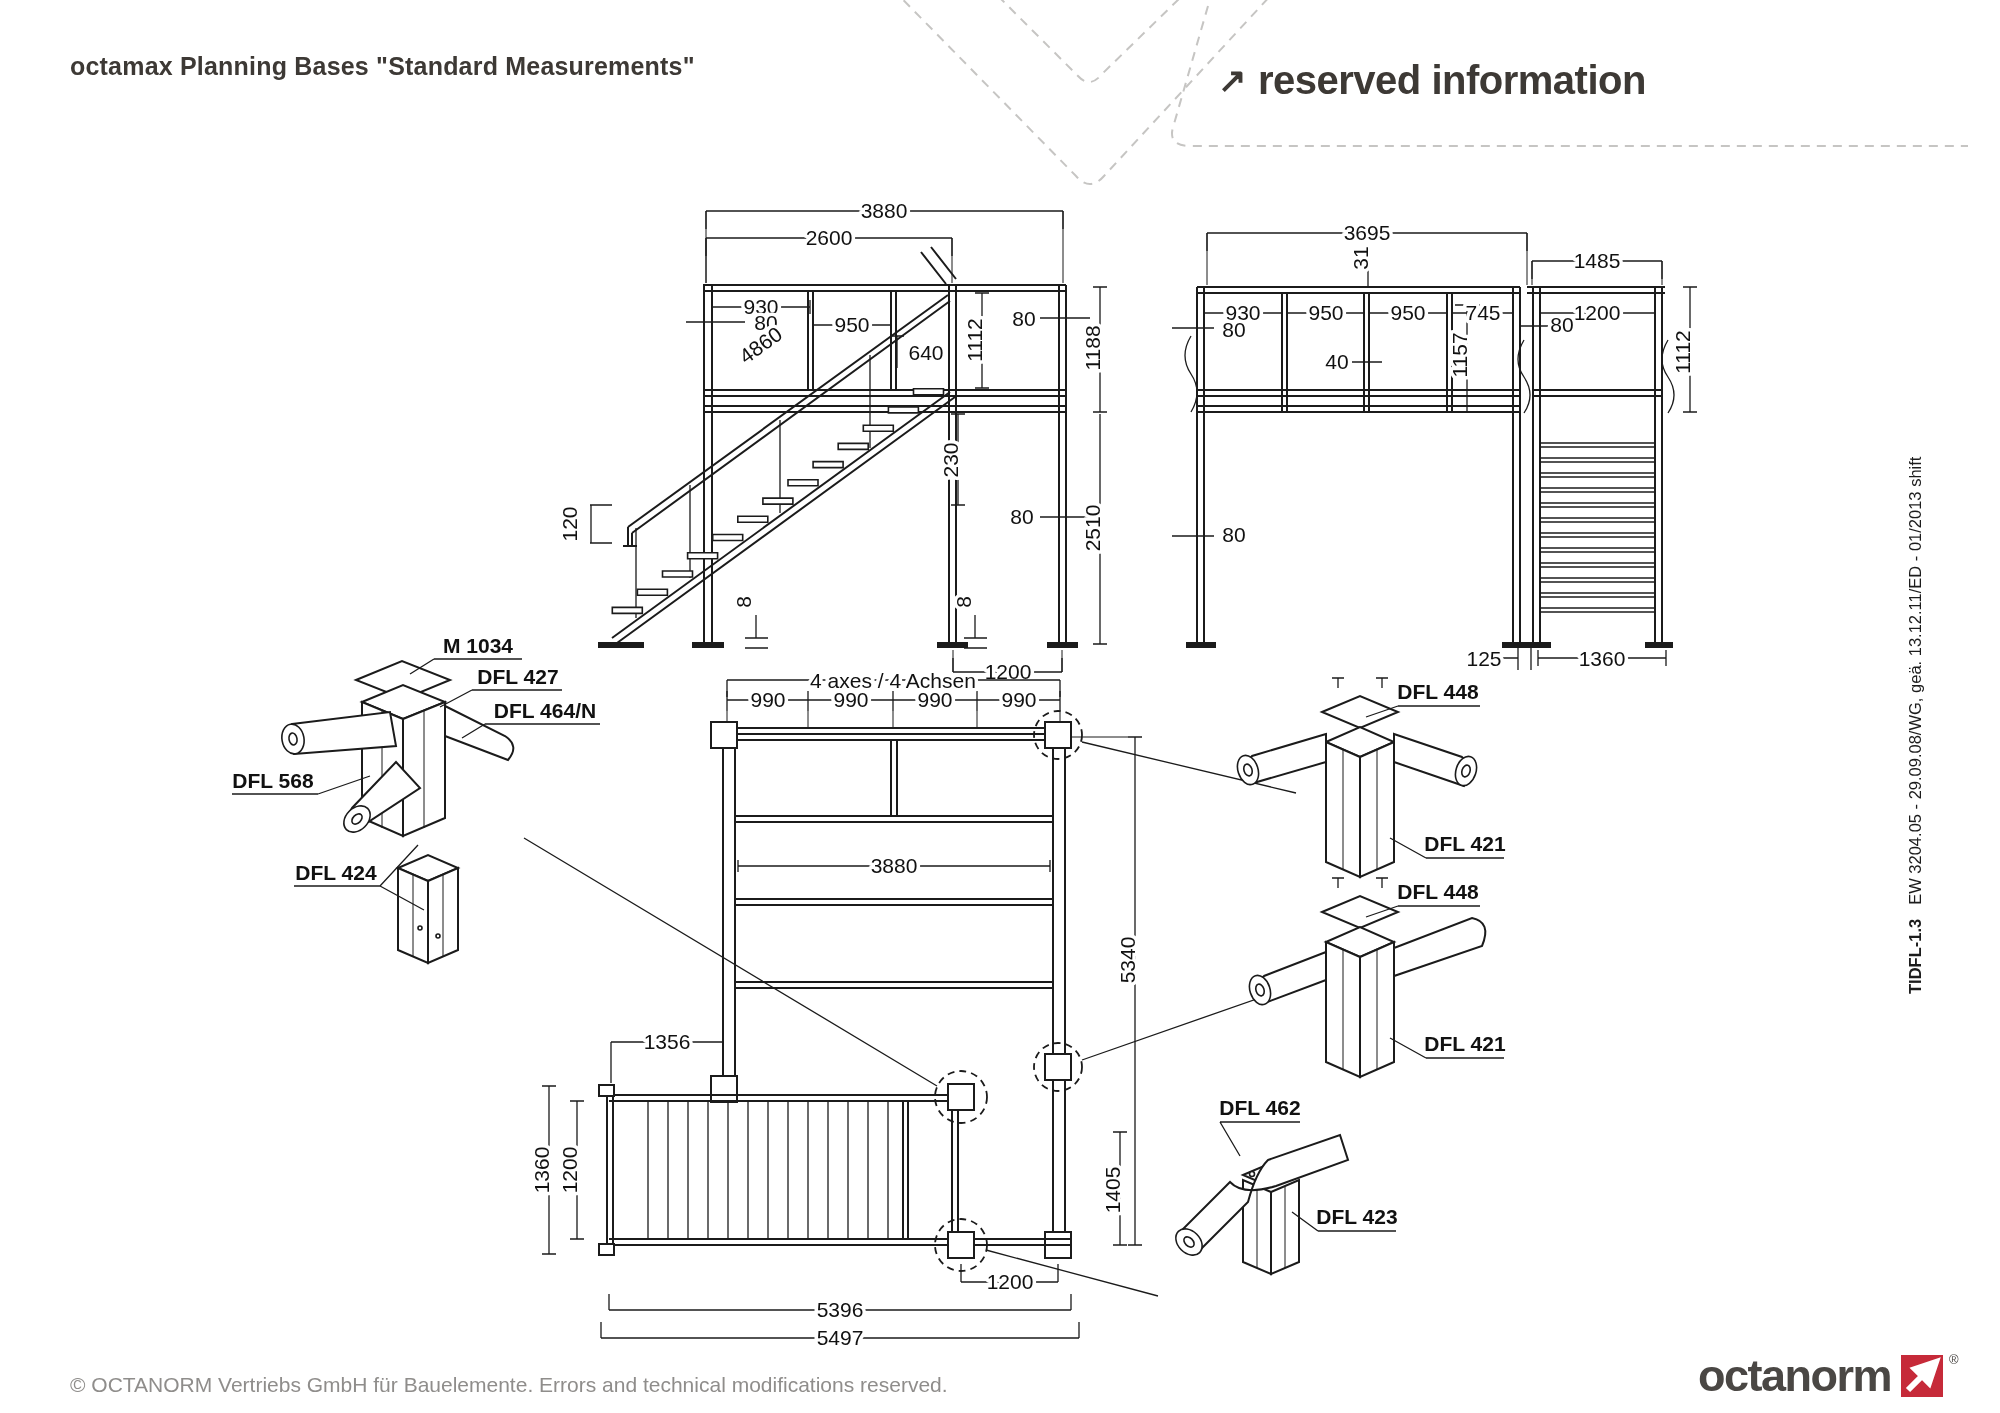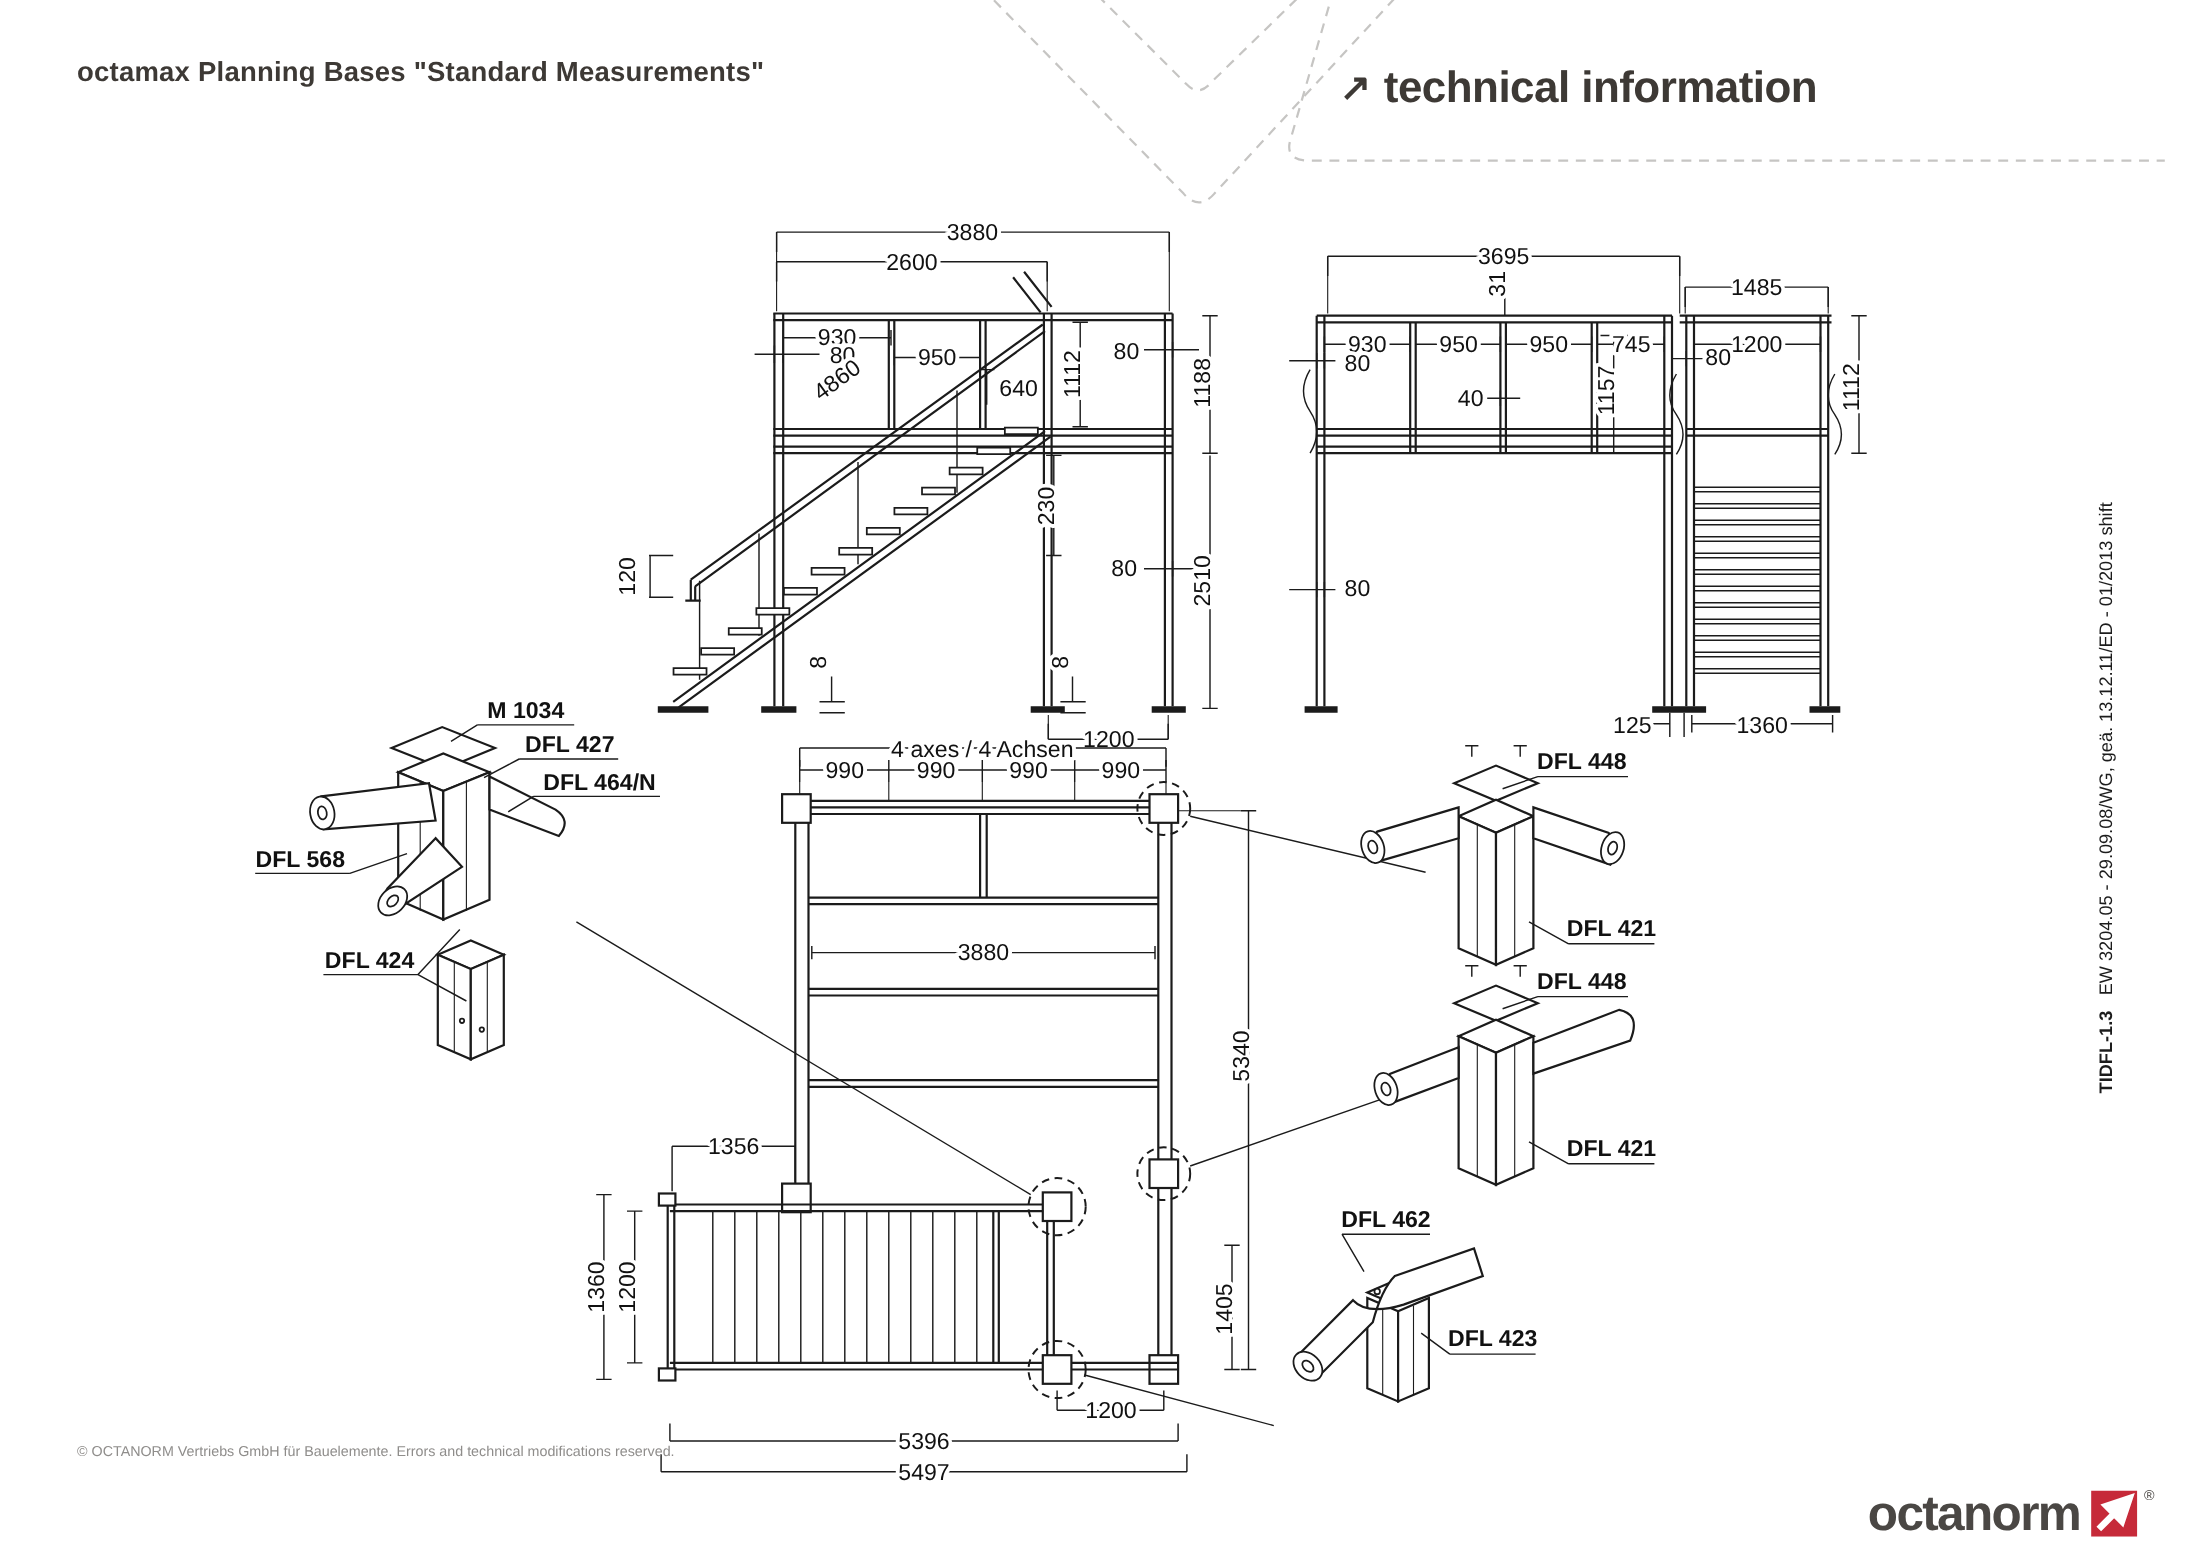--- a/index.html
+++ b/index.html
@@ -9,21 +9,21 @@
   .title-block{position:absolute;left:70px;top:52px;z-index:2;}
   .title-block h1{margin:0;font-size:25px;font-weight:bold;color:#3d3935;letter-spacing:.2px;}
   .doc-number{margin-top:9px;font-size:23px;color:#8f8d8b;letter-spacing:.5px;}
   .section-banner{position:absolute;left:1218px;top:58px;z-index:2;display:flex;align-items:baseline;gap:12px;
                   font-size:40px;font-weight:800;color:#3d3935;letter-spacing:-.5px;}
   .section-banner .arrow{font-size:34px;transform:translateY(-2px);}
   .side-note{position:absolute;left:1906px;top:994px;width:480px;height:22px;
              transform:rotate(-90deg);transform-origin:0 0;white-space:nowrap;
              font-size:16.5px;color:#1c1c1c;z-index:2;}
   .side-note .bold{font-weight:bold;margin-right:14px;}
-  .footer-copy{position:absolute;left:70px;top:1312px;font-size:13px;color:#8f8d8b;z-index:2;}
+  .footer-copy{position:absolute;left:70px;top:1373px;font-size:21px;color:#8f8d8b;z-index:2;}
   .logo{position:absolute;left:1698px;top:1324px;display:flex;align-items:center;gap:10px;z-index:2;margin-top:26px;}
   .logo-text{font-size:45px;font-weight:800;color:#4a4744;letter-spacing:-1.5px;}
   .logo-reg{font-size:13px;color:#4a4744;align-self:flex-start;margin-left:-4px;margin-top:2px;}
   svg text{font-family:"Liberation Sans",sans-serif;fill:#111;paint-order:stroke;stroke:#fff;
            stroke-width:7px;stroke-linejoin:round;text-anchor:middle;}
   svg text.dim{font-size:21px;}
   svg text.part{font-size:21px;font-weight:bold;}
   svg text.axes{font-size:21px;}
   .ink{stroke:#1b1b1b;fill:none;stroke-width:2;}
   .thin{stroke:#1b1b1b;fill:none;stroke-width:1.3;}
@@ -38,21 +38,21 @@
 <body>
 
 <div class="page">
 
   <div class="title-block">
     <h1>octamax Planning Bases "Standard Measurements"</h1>
   </div>
 
   <div class="section-banner">
     <span class="arrow">↗</span>
-    <span>technical information</span>
+    <span>reserved information</span>
   </div>
 
   <svg class="layer" width="2000" height="1413" viewBox="0 0 2000 1413">
 
     <g>
       <path class="dash" d="M998 -4 L1078 76 Q1090 89 1102 74 L1182 -4"></path>
       <path class="dash" d="M870 -34 L1076 176 Q1090 192 1104 176 L1272 -6"></path>
       <path class="dash" d="M1208 6 L1174 124 Q1166 146 1190 146 L1968 146"></path>
     </g>
 

